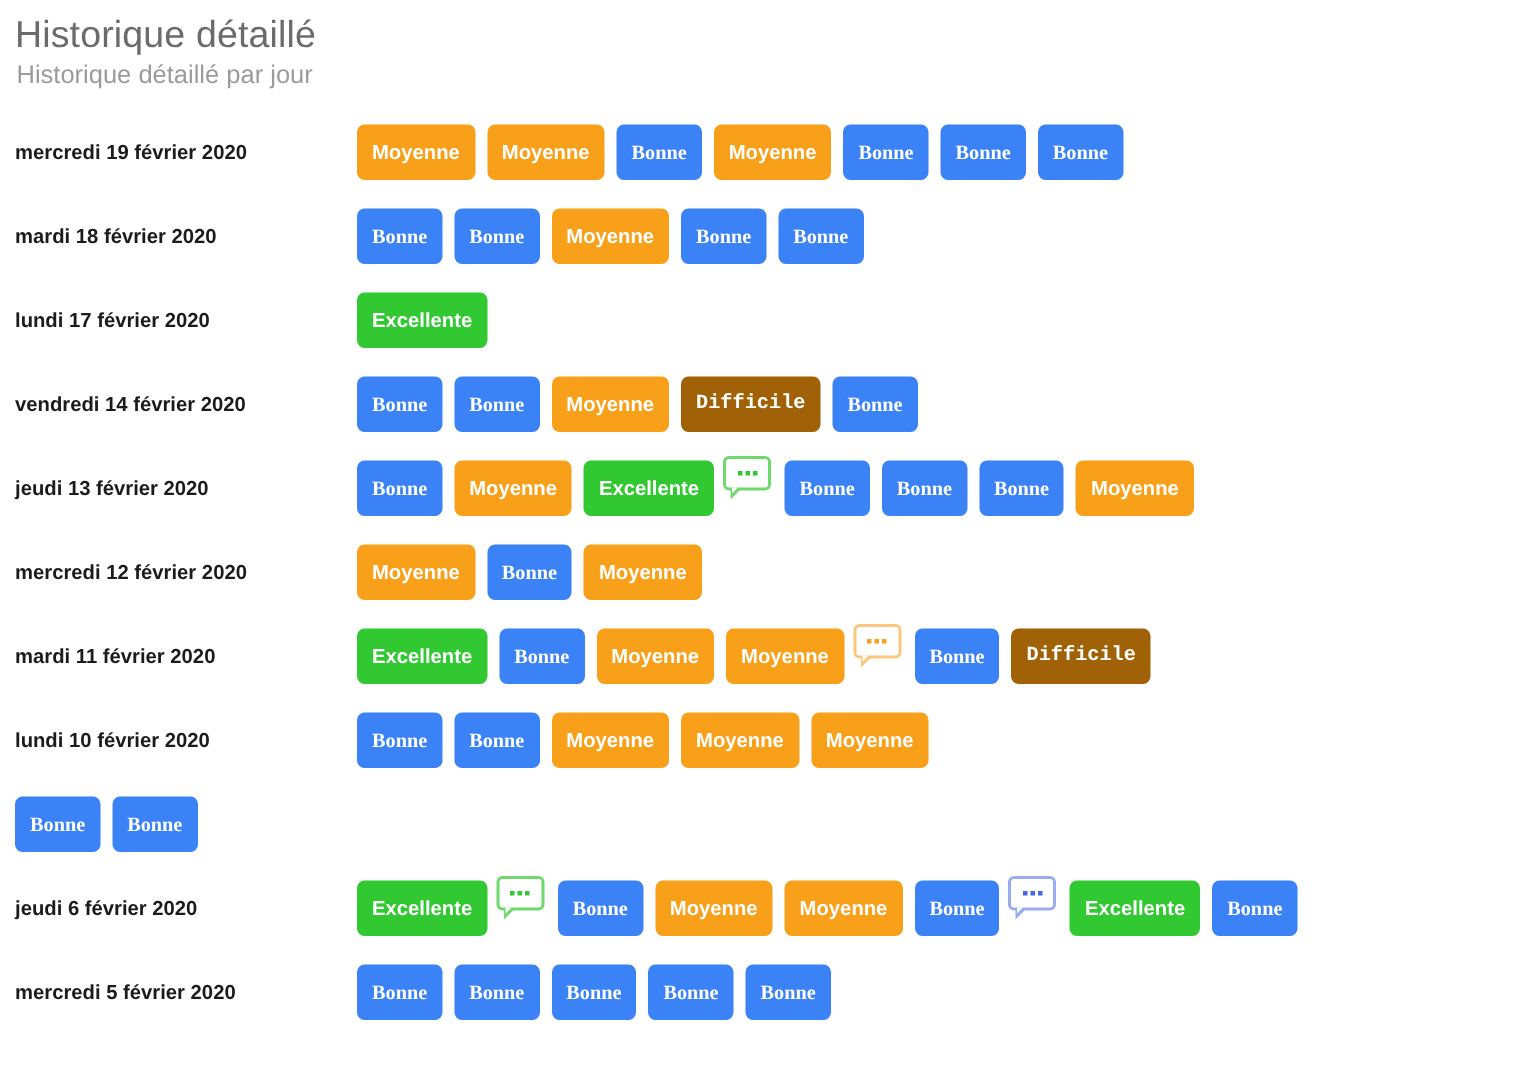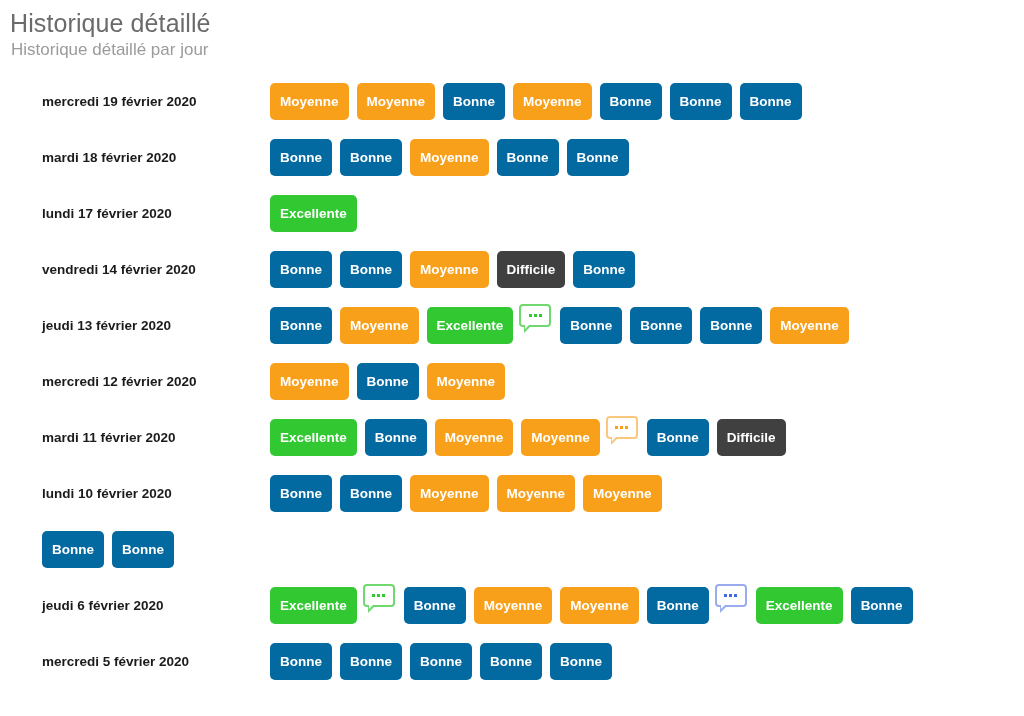--- a/index.html
+++ b/index.html
@@ -38,21 +38,20 @@
     font-size: 17px;
     font-weight: 400;
     color: #9b9b9b;
     line-height: 18px;
     margin: 3px 0 0 1px;
   }
 
   
   .history-list {
     margin-top: 14px;
-    padding-left: 32px;
   }
   .history-row {
     display: flex;
     align-items: center;
     min-height: 56px;
     padding-left: 10px;
   }
   .row-date {
     width: 228px;
     flex: 0 0 228px;
@@ -79,24 +78,24 @@
     border-radius: 5px;
     color: #ffffff;
     font-size: 13.5px;
     font-weight: bold;
     line-height: 37px;
     white-space: nowrap;
     box-sizing: border-box;
     user-select: none;
     cursor: pointer;
   }
-  .badge.bonne      { background: #0369a1; }
+  .badge.bonne      { background: #3b82f6; font-family: Liberation Serif, serif; }
   .badge.moyenne    { background: #f9a01b; }
   .badge.excellente { background: #32c832; }
-  .badge.difficile  { background: #404040; }
+  .badge.difficile  { background: #a16207; font-family: Liberation Mono, monospace; }
 
   
   .comment-bubble {
     position: relative;
     width: 32px;
     height: 23px;
     border: 2px solid #32c832;
     border-radius: 4px;
     background: #ffffff;
     box-sizing: border-box;

